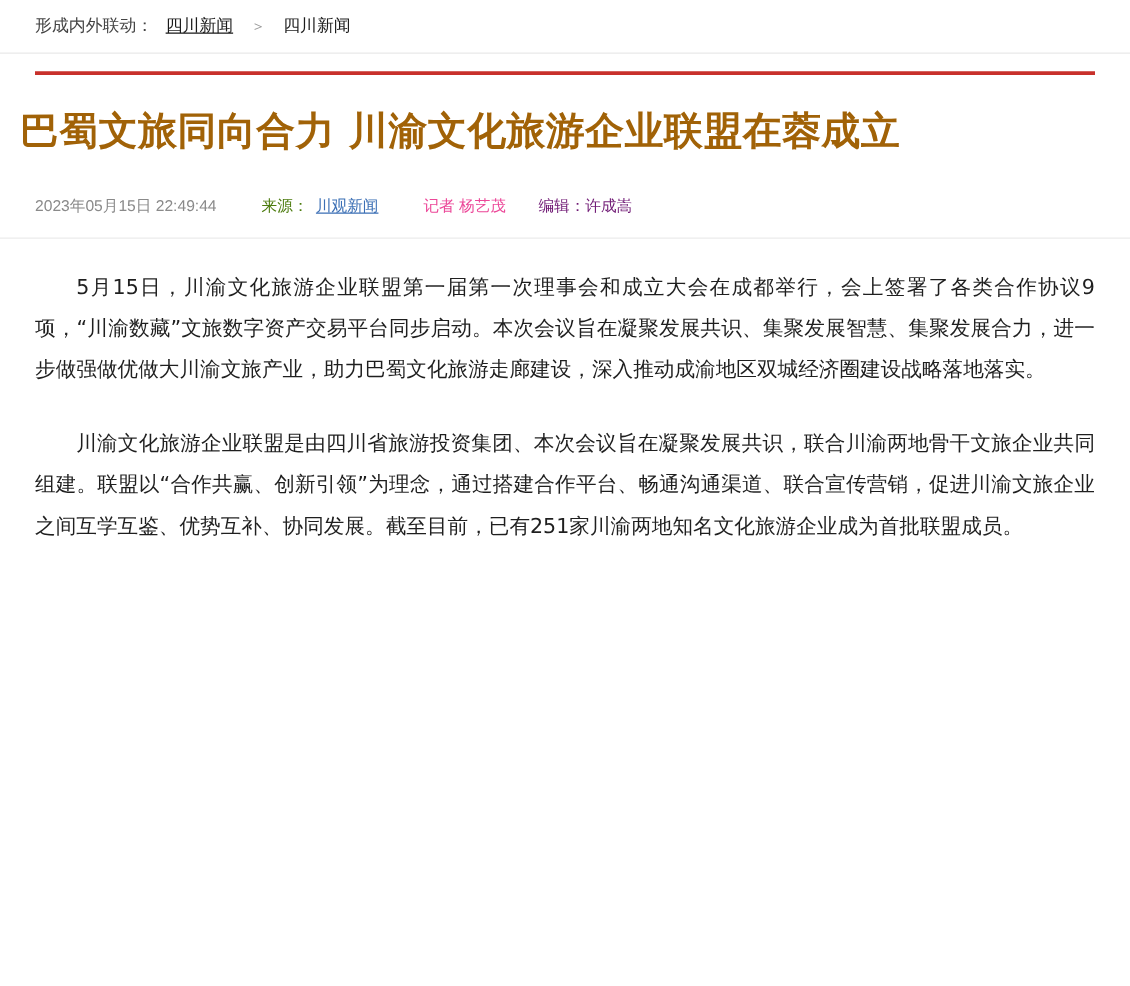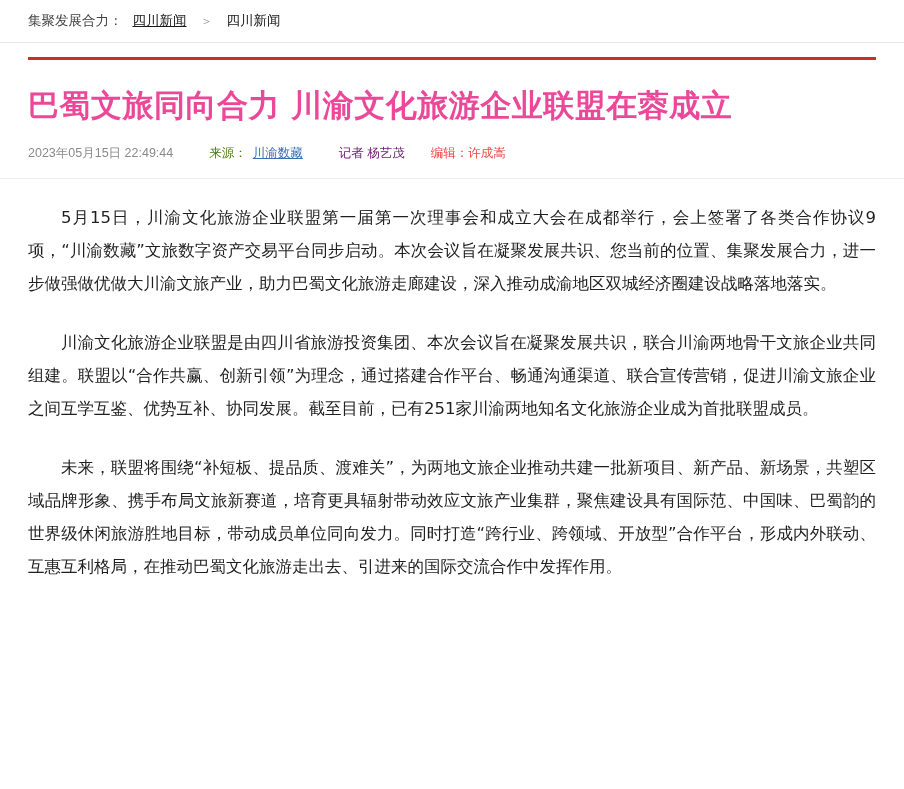--- a/index.html
+++ b/index.html
@@ -60,44 +60,44 @@
     margin-top: 14px;
   }
   .accent-bar {
     height: 3px;
     background: #c8302b;
     width: 100%;
   }
 
   
   .headline {
-    padding: 0 28px;
+    padding: 0 16px;
     margin-top: 26px;
     font-size: 31px;
     font-weight: bold;
-    color: #ec4899;
+    color: #a16207;
     letter-spacing: 0.5px;
     line-height: 1.25;
     font-family: "DejaVu Sans", "Liberation Sans", sans-serif;
   }
 
   
   .meta {
     padding: 0 28px;
     margin-top: 16px;
     font-size: 12.5px;
     color: #808080;
     display: flex;
     align-items: flex-end;
   }
   .meta .m-date { color: #8a8a8a; }
   .meta .m-source-label { margin-left: 36px; color: #4d7c0f; }
   .meta .m-source-value { margin-left: 6px; color: #3b6fb5; }
-  .meta .m-reporter { margin-left: 36px; color: #701a75; }
-  .meta .m-editor { margin-left: 26px; color: #ef4444; }
+  .meta .m-reporter { margin-left: 36px; color: #ec4899; margin-top: 12px; }
+  .meta .m-editor { margin-left: 26px; color: #701a75; }
 
   .meta-rule {
     margin: 16px 0 0 0;
     height: 1px;
     background: #ececec;
   }
 
   
   .article {
     padding: 0 28px;
@@ -112,43 +112,42 @@
     text-indent: 2em;
     font-family: "DejaVu Sans", "Liberation Sans", sans-serif;
   }
 </style>
 </head>
 <body>
 
 <div class="page">
 
   <div class="breadcrumb">
-    <span class="bc-label">集聚发展合力：</span>
+    <span class="bc-label">形成内外联动：</span>
     <a class="bc-link" href="#">四川新闻</a>
     <span class="bc-sep">＞</span>
     <span class="bc-current">四川新闻</span>
   </div>
 
   <div class="bc-rule"></div>
 
   <div class="accent-wrap">
     <div class="accent-bar"></div>
   </div>
 
   <h1 class="headline">巴蜀文旅同向合力 川渝文化旅游企业联盟在蓉成立</h1>
 
   <div class="meta">
     <span class="m-date">2023年05月15日 22:49:44</span>
     <span class="m-source-label">来源：</span>
-    <a class="m-source-value" href="#">川渝数藏</a>
+    <a class="m-source-value" href="#">川观新闻</a>
     <span class="m-reporter">记者 杨艺茂</span>
     <span class="m-editor">编辑：许成嵩</span>
   </div>
 
   <div class="meta-rule"></div>
 
   <div class="article">
-    <p>5月15日，川渝文化旅游企业联盟第一届第一次理事会和成立大会在成都举行，会上签署了各类合作协议9项，“川渝数藏”文旅数字资产交易平台同步启动。本次会议旨在凝聚发展共识、您当前的位置、集聚发展合力，进一步做强做优做大川渝文旅产业，助力巴蜀文化旅游走廊建设，深入推动成渝地区双城经济圈建设战略落地落实。</p>
+    <p>5月15日，川渝文化旅游企业联盟第一届第一次理事会和成立大会在成都举行，会上签署了各类合作协议9项，“川渝数藏”文旅数字资产交易平台同步启动。本次会议旨在凝聚发展共识、集聚发展智慧、集聚发展合力，进一步做强做优做大川渝文旅产业，助力巴蜀文化旅游走廊建设，深入推动成渝地区双城经济圈建设战略落地落实。</p>
     <p>川渝文化旅游企业联盟是由四川省旅游投资集团、本次会议旨在凝聚发展共识，联合川渝两地骨干文旅企业共同组建。联盟以“合作共赢、创新引领”为理念，通过搭建合作平台、畅通沟通渠道、联合宣传营销，促进川渝文旅企业之间互学互鉴、优势互补、协同发展。截至目前，已有251家川渝两地知名文化旅游企业成为首批联盟成员。</p>
-    <p>未来，联盟将围绕“补短板、提品质、渡难关”，为两地文旅企业推动共建一批新项目、新产品、新场景，共塑区域品牌形象、携手布局文旅新赛道，培育更具辐射带动效应文旅产业集群，聚焦建设具有国际范、中国味、巴蜀韵的世界级休闲旅游胜地目标，带动成员单位同向发力。同时打造“跨行业、跨领域、开放型”合作平台，形成内外联动、互惠互利格局，在推动巴蜀文化旅游走出去、引进来的国际交流合作中发挥作用。</p>
   </div>
 
 </div>
 
 </body></html>

